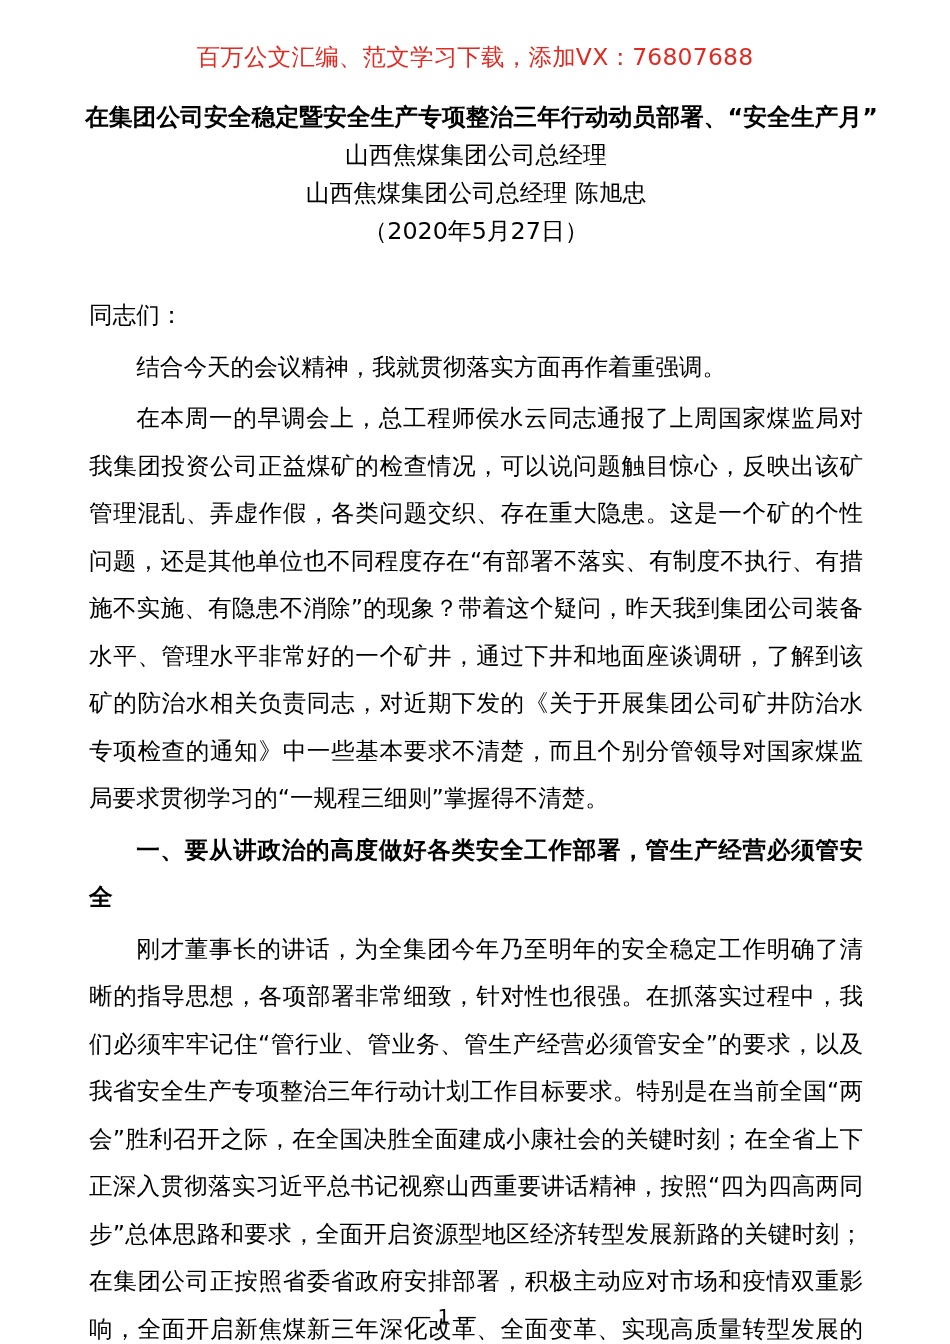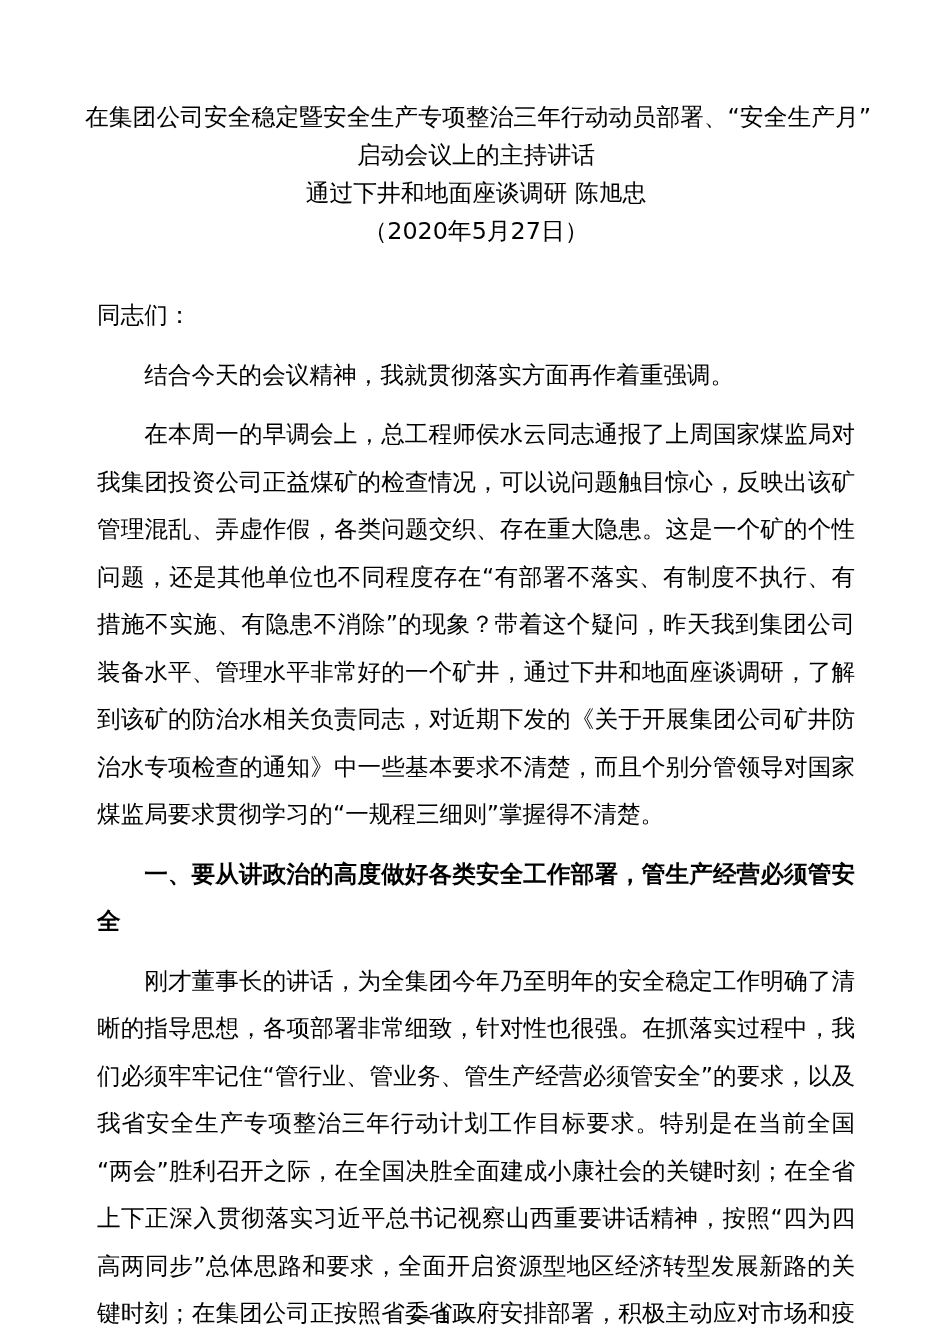--- a/index.html
+++ b/index.html
@@ -55,20 +55,21 @@
     letter-spacing: 0px;
   }
 
   .title-line {
     display: block;
     white-space: nowrap;
   }
 
   .title-line.l1 {
     text-indent: 0;
+    font-weight: bold;
   }
 
   .byline {
     display: block;
     white-space: nowrap;
   }
 
   .dateline {
     display: block;
     white-space: nowrap;
@@ -78,21 +79,21 @@
   .body-text {
     margin-top: 42px;
     font-size: 23.6px;
     line-height: 47.5px;
     text-align: justify;
     text-justify: inter-ideograph;
     letter-spacing: 0px;
   }
 
   .body-text p {
-    margin: 12px;
+    margin: 4px;
     padding: 0;
     text-indent: 2em;
   }
 
   .body-text p.no-indent {
     text-indent: 0;
   }
 
   .body-text p.heading {
     font-weight: bold;
@@ -114,27 +115,28 @@
     display: inline-block;
     margin-right: 62px;
     white-space: nowrap;
   }
 </style>
 </head>
 <body>
 
 <div class="page">
 
+  <div class="promo-banner">百万公文汇编、范文学习下载，添加VX：76807688</div>
 
   <div class="doc">
 
     <div class="title-block">
       <span class="title-line l1">在集团公司安全稳定暨安全生产专项整治三年行动动员部署、“安全生产月”</span>
-      <span class="title-line">启动会议上的主持讲话</span>
-      <span class="byline">通过下井和地面座谈调研  陈旭忠</span>
+      <span class="title-line">山西焦煤集团公司总经理</span>
+      <span class="byline">山西焦煤集团公司总经理  陈旭忠</span>
       <span class="dateline">（2020年5月27日）</span>
     </div>
 
     <div class="body-text">
       <p class="no-indent">同志们：</p>
       <p>结合今天的会议精神，我就贯彻落实方面再作着重强调。</p>
       <p>在本周一的早调会上，总工程师侯水云同志通报了上周国家煤监局对我集团投资公司正益煤矿的检查情况，可以说问题触目惊心，反映出该矿管理混乱、弄虚作假，各类问题交织、存在重大隐患。这是一个矿的个性问题，还是其他单位也不同程度存在“有部署不落实、有制度不执行、有措施不实施、有隐患不消除”的现象？带着这个疑问，昨天我到集团公司装备水平、管理水平非常好的一个矿井，通过下井和地面座谈调研，了解到该矿的防治水相关负责同志，对近期下发的《关于开展集团公司矿井防治水专项检查的通知》中一些基本要求不清楚，而且个别分管领导对国家煤监局要求贯彻学习的“一规程三细则”掌握得不清楚。</p>
       <p class="heading">一、要从讲政治的高度做好各类安全工作部署，管生产经营必须管安全</p>
       <p>刚才董事长的讲话，为全集团今年乃至明年的安全稳定工作明确了清晰的指导思想，各项部署非常细致，针对性也很强。在抓落实过程中，我们必须牢牢记住“管行业、管业务、管生产经营必须管安全”的要求，以及我省安全生产专项整治三年行动计划工作目标要求。特别是在当前全国“两会”胜利召开之际，在全国决胜全面建成小康社会的关键时刻；在全省上下正深入贯彻落实习近平总书记视察山西重要讲话精神，按照“四为四高两同步”总体思路和要求，全面开启资源型地区经济转型发展新路的关键时刻；在集团公司正按照省委省政府安排部署，积极主动应对市场和疫情双重影响，全面开启新焦煤新三年深化改革、全面变革、实现高质量转型发展的关键时期，全力以赴确保集团安全稳定各项工作，既是我们做好各项工作的基本前提，也是我们必须担负起的主体责任，更是我们必须全力确保完成的政治任务。</p>
 

